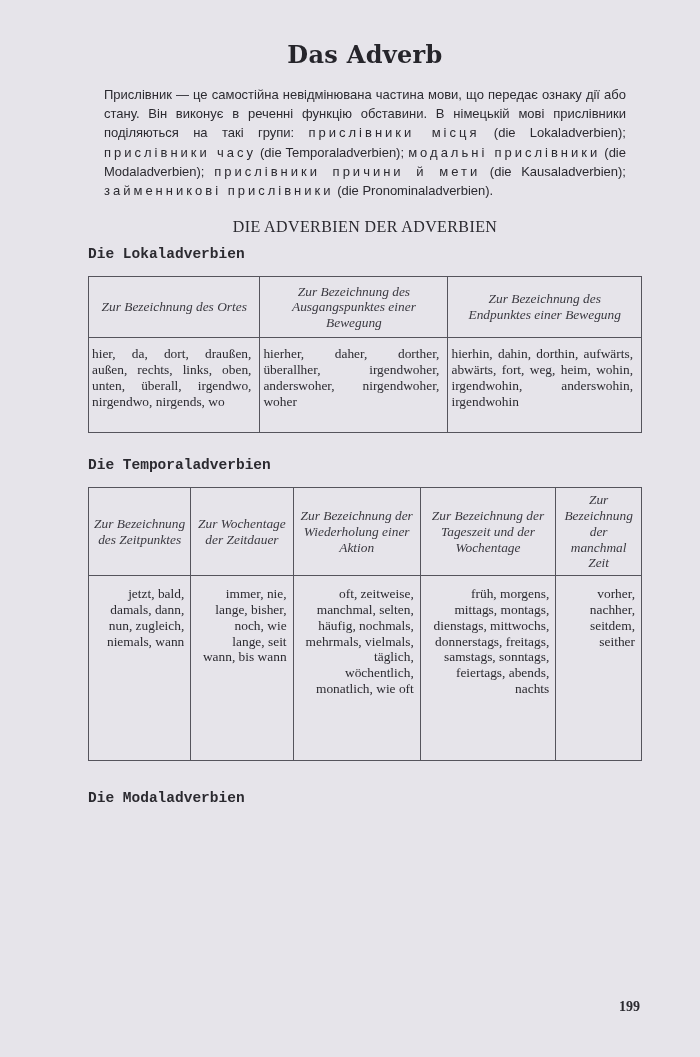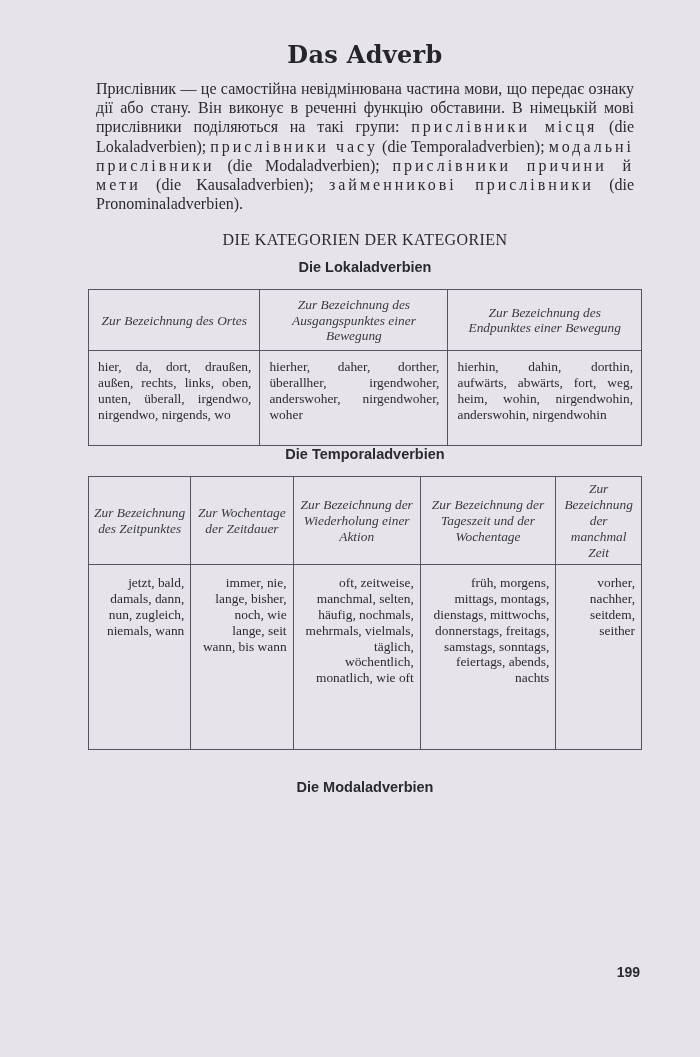--- a/index.html
+++ b/index.html
@@ -10,81 +10,81 @@
     color: #2b2a30;
     position: relative;
     overflow: hidden;
   }
   .page { position: absolute; left: 88px; top: 40px; width: 554px; }
   .title {
     text-align: center; font-weight: bold; font-size: 24px;
     margin: 0 0 10px 0; letter-spacing: 0.3px; color: #26252b;
   }
   .para {
-    font-family: Liberation Serif, serif;
-    font-size: 16px; line-height: 19.2px; text-align: justify; margin: 8px;
+    font-family: Liberation Sans, sans-serif;
+    font-size: 13px; line-height: 19.2px; text-align: justify; margin: 16px;
   }
   .sp { letter-spacing: 3px; }
   .section-caps {
     text-align: center; font-size: 16px; margin: 18px 0 10px 0;
     font-family: "Liberation Serif", serif; letter-spacing: 0.4px;
   }
   .subhead {
-    text-align: center; font-weight: bold; font-size: 14.5px;
-    font-family: Liberation Sans, sans-serif; margin: 6px 0 6px 0;
+    font-weight: bold; font-size: 14.5px;
+    font-family: Liberation Mono, monospace; margin: 6px 0 6px 0;
   }
   table {
     border-collapse: collapse; width: 100%;
     font-family: "Liberation Serif", serif; font-size: 13.4px; line-height: 15.8px;
     margin: 14px 0 0 0;
   }
   td, th { border: 1.5px solid #55545c; vertical-align: top; }
   th {
     font-style: italic; font-weight: normal; text-align: center; vertical-align: middle;
     padding: 6px 8px; color: #3a3940;
   }
-  td { padding: 8px 8px 8px 9px; text-align: justify; }
+  td { padding: 8px 8px 8px 3px; text-align: justify; }
   .t1 { margin-top: 14px; }
   .t1 th { height: 48px; }
   .t1 td { height: 78px; }
   .t2 th { height: 74px; padding: 4px 5px; }
   .t2 td { height: 168px; text-align: right; padding: 10px 6px 6px 11px; }
   .page-number {
-    position: absolute; right: 60px; top: 964px;
-    font-weight: bold; font-size: 14px; font-family: Liberation Sans, sans-serif;
+    position: absolute; right: 60px; top: 999px;
+    font-weight: bold; font-size: 14px; font-family: Liberation Serif, serif;
   }
 </style>
 </head>
 <body>
 
 <div class="page">
   <h1 class="title">Das Adverb</h1>
 
   <p class="para"><span>Прислівник — це самостійна невідмінювана частина мови, що передає ознаку дії або стану. Він виконує в реченні функцію обставини. В німецькій мові прислівники поділяються на такі групи: </span><span class="sp">прислівники місця</span><span> (die Lokaladverbien); </span><span class="sp">прислівники часу</span><span> (die Temporaladverbien); </span><span class="sp">модальні прислівники</span><span> (die Modaladverbien); </span><span class="sp">прислівники причини й мети</span><span> (die Kausaladverbien); </span><span class="sp">займенникові прислівники</span><span> (die Pronominaladverbien).</span></p>
 
-  <div class="section-caps">DIE KATEGORIEN DER KATEGORIEN</div>
+  <div class="section-caps">DIE ADVERBIEN DER ADVERBIEN</div>
 
   <div class="subhead">Die Lokaladverbien</div>
 
   <table class="t1">
     <tbody>
         <tr>
       <th style="width:31%">Zur Bezeichnung des Ortes</th>
       <th style="width:34%">Zur Bezeichnung des Ausgangspunktes einer Bewegung</th>
       <th style="width:35%">Zur Bezeichnung des Endpunktes einer Bewegung</th>
     </tr>
     <tr>
       <td>hier, da, dort, draußen, außen, rechts, links, oben, unten, überall, irgendwo, nirgendwo, nirgends, wo</td>
       <td>hierher, daher, dorther, überallher, irgendwoher, anderswoher, nirgendwoher, woher</td>
-      <td>hierhin, dahin, dorthin, aufwärts, abwärts, fort, weg, heim, wohin, nirgendwohin, anderswohin, nirgendwohin</td>
+      <td>hierhin, dahin, dorthin, aufwärts, abwärts, fort, weg, heim, wohin, irgendwohin, anderswohin, irgendwohin</td>
     </tr>
   </tbody>
     </table>
 
-  <div class="subhead" style="margin-top:0">Die Temporaladverbien</div>
+  <div class="subhead" style="margin-top:24px">Die Temporaladverbien</div>
 
   <table class="t2">
     <tbody>
         <tr>
       <th style="width:18.5%">Zur Bezeichnung des Zeitpunktes</th>
       <th style="width:18.5%">Zur Wochentage der Zeitdauer</th>
       <th style="width:23%">Zur Bezeichnung der Wiederholung einer Aktion</th>
       <th style="width:24.5%">Zur Bezeichnung der Tageszeit und der Wochentage</th>
       <th style="width:15.5%">Zur Bezeichnung der manchmal Zeit</th>
     </tr>

